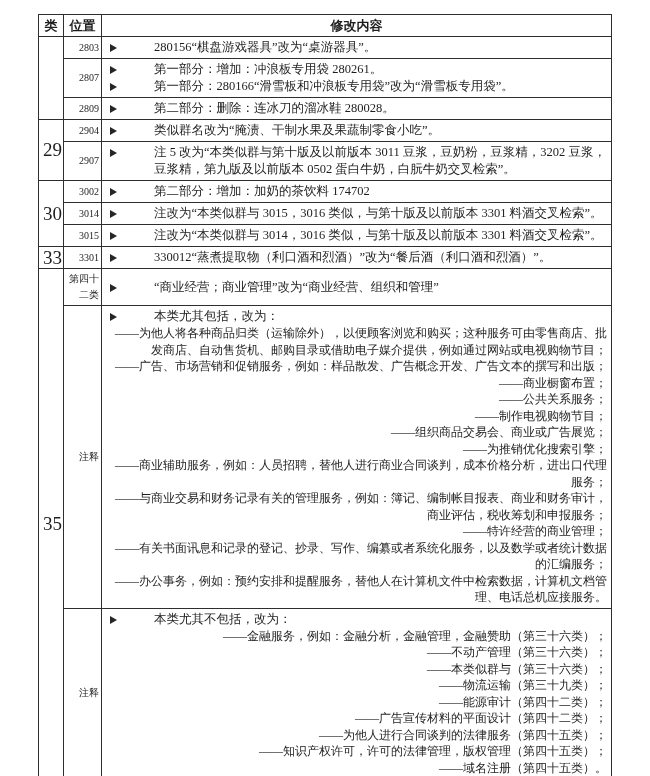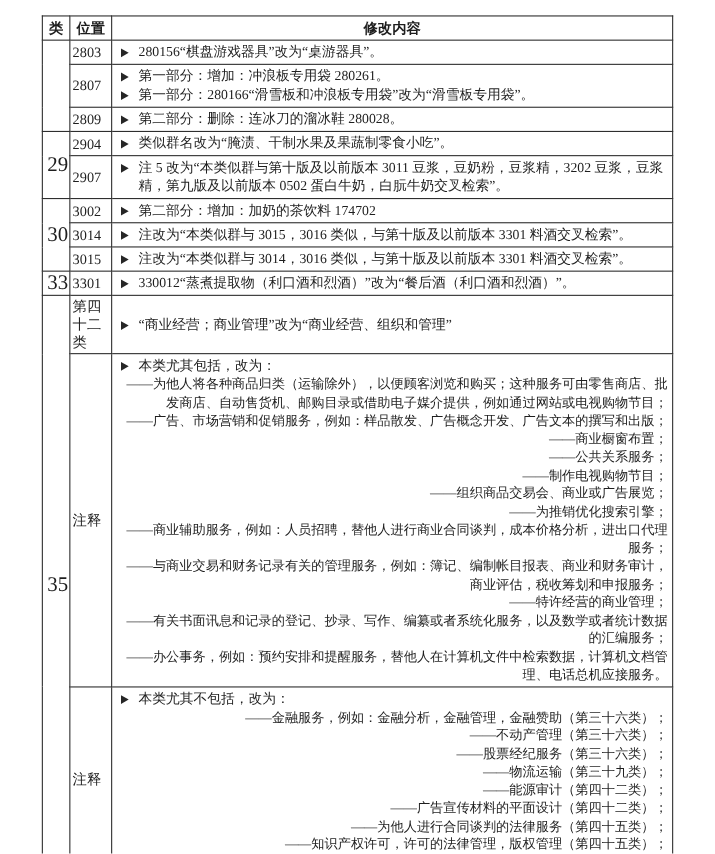--- a/index.html
+++ b/index.html
@@ -27,41 +27,42 @@
     padding:2px 0;
     text-align:center;
   }
   td.cc {
     text-align:right;
     font-size:19px;
     line-height:16px;
     padding:2px 1px;
   }
   td.pc {
-    text-align:left;
-    font-size:13px;
+    text-align:right;
+    font-size:10px;
     line-height:16px;
     padding:2px 2px;
     word-break:break-all;
   }
   td.tc { padding:2px 4px; }
   .bi { display:flex; align-items:flex-start; }
   .arrow {
     flex:none; display:block;
     width:0; height:0;
     border-left:7px solid #262626;
     border-top:4px solid transparent;
     border-bottom:4px solid transparent;
     margin:5px 9px 0 4px;
   }
   .bt {
     flex:1;
     font-size:12.5px;
     line-height:17px;
     word-break:break-all;
+    margin-left:28px;
   }
   
   .kai .bt, .dash { }
   .dash {
     font-size:12px;
     line-height:16.5px;
     padding-left:20px;
     text-indent:-13px;
     word-break:break-all;
     text-align:right;
@@ -212,21 +213,21 @@
     </tr>
     <tr>
       <td class="pc">注释</td>
       <td class="tc notes kai">
         <div class="bi">
           <span class="arrow"></span>
           <span class="bt">本类尤其不包括，改为：</span>
         </div>
         <div class="dash">——金融服务，例如：金融分析，金融管理，金融赞助（第三十六类）；</div>
         <div class="dash">——不动产管理（第三十六类）；</div>
-        <div class="dash">——股票经纪服务（第三十六类）；</div>
+        <div class="dash">——本类似群与（第三十六类）；</div>
         <div class="dash">——物流运输（第三十九类）；</div>
         <div class="dash">——能源审计（第四十二类）；</div>
         <div class="dash">——广告宣传材料的平面设计（第四十二类）；</div>
         <div class="dash">——为他人进行合同谈判的法律服务（第四十五类）；</div>
         <div class="dash">——知识产权许可，许可的法律管理，版权管理（第四十五类）；</div>
         <div class="dash">——域名注册（第四十五类）。</div>
       </td>
     </tr>
   </tbody>
 </table>

